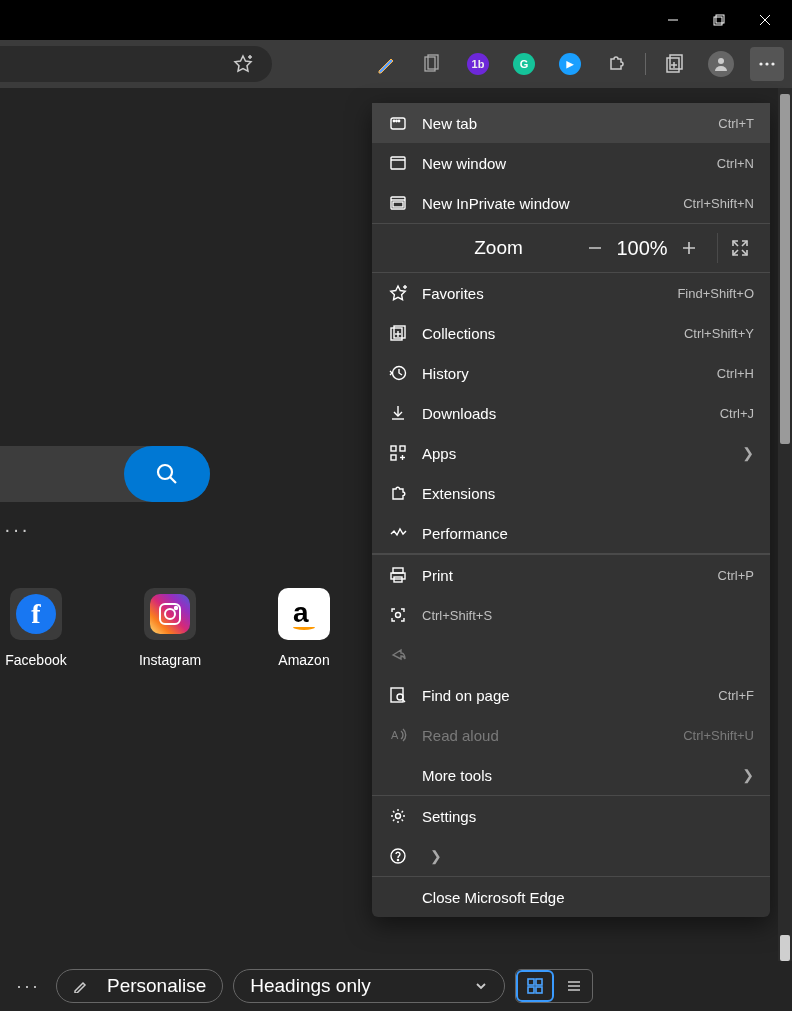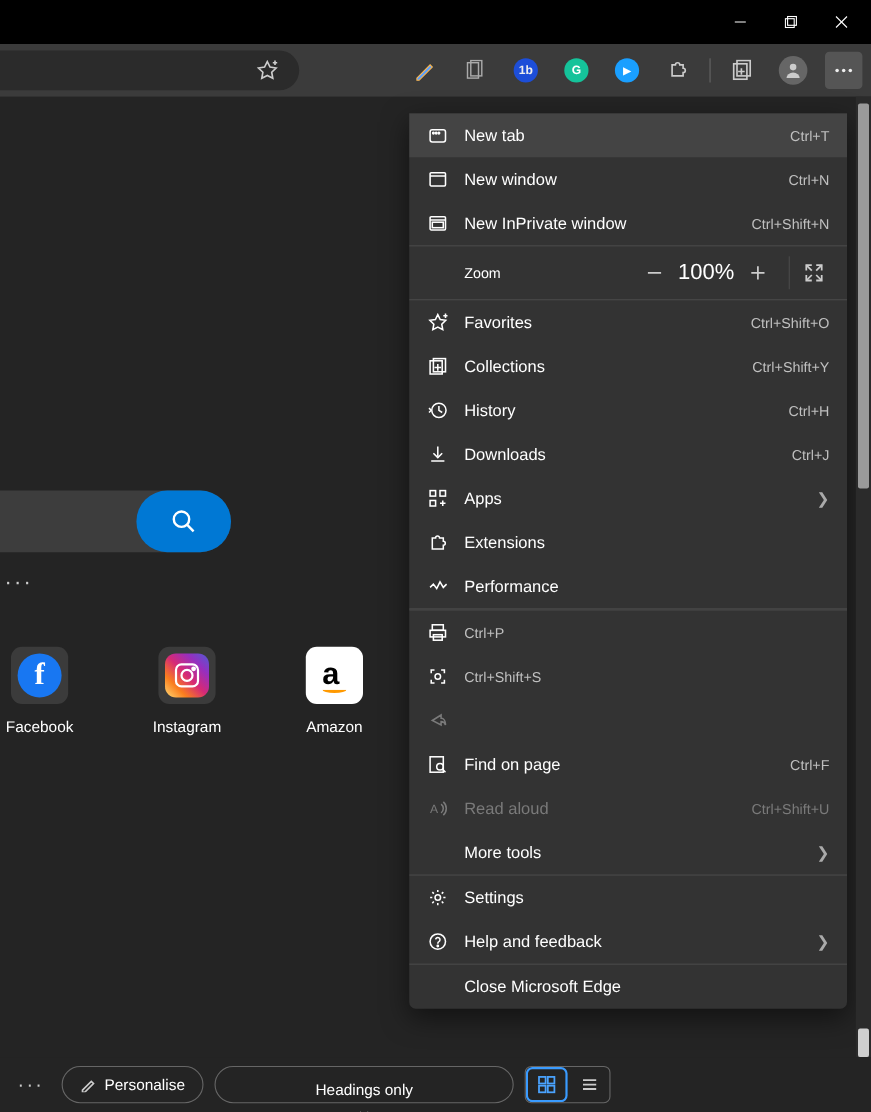--- a/index.html
+++ b/index.html
@@ -210,21 +210,21 @@
   .menu-row .mi-chevron { color: #aaa; font-size: 14px; padding-left:8px; }
   .menu-row.new-tab { background: #444; }
 
   .zoom-row {
     display:flex;
     align-items:center;
     height: 48px;
     padding: 0 16px;
   }
   .zoom-row .mi-icon.blank { width:20px; flex:0 0 20px; margin-right:14px; visibility:hidden; }
-  .zoom-row .mi-label { flex:1; font-size:13px; color:#fff; }
+  .zoom-row .mi-label { flex:1; font-size:19px; color:#fff;text-align:center; }
   .zoom-btn {
     width: 40px;
     display: flex;
     align-items: center;
     justify-content: center;
     color: #ccc;
   }
   .zoom-val {
     width: 54px;
     text-align: center;
@@ -254,30 +254,30 @@
   }
   .bottombar .hellip-b {
     color: #ccc;
     font-size: 18px;
     letter-spacing: 2px;
     padding: 0 6px;
   }
   .pill {
     display: flex;
     align-items: center;
-    gap: 8px;
+    gap: 20px;
     height: 34px;
     border: 1px solid #666;
     border-radius: 17px;
-    padding: 12px 16px;
-    font-size: 14px;
+    padding: 0 16px;
+    font-size: 19px;
     color: #fff;
   }
   .pill .pi-icon { display:flex; align-items:center; color:#ccc; }
-  .pill.wide { width: 272px; justify-content: space-between; flex-direction: column; }
+  .pill.wide { width: 272px; justify-content: space-between; }
   .layout-toggle {
     display:flex; border:1px solid #666; border-radius:6px; overflow:hidden;
     height:34px;
   }
   .layout-toggle .lt {
     width:38px; display:flex; align-items:center; justify-content:center;
   }
   .layout-toggle .lt.active { border:2px solid #3a9bff; border-radius:6px; }
 
   
@@ -347,21 +347,21 @@
           <path d="M3 17 L15 5 L17 7 L5 19 L3 19 Z" fill="#5aa0ff" stroke="#ffb84d"></path>
         </svg>
     </div>
     <div class="tb-icon">
       <svg width="20" height="20" fill="none" stroke="#aaa" stroke-width="1.3">
           <rect x="3" y="3" width="10" height="14"></rect>
           <rect x="6" y="1" width="10" height="14"></rect>
         </svg>
     </div>
     <div class="tb-icon">
-      <div class="circle-icon" style="background:#1d4ed8;color:#eee">1b</div>
+      <div class="circle-icon" style="background:#6d28d9;color:#eee">1b</div>
     </div>
     <div class="tb-icon">
       <div class="circle-icon" style="background:#15c39a;color:#fff">G</div>
     </div>
     <div class="tb-icon">
       <div class="circle-icon" style="background:#1a9fff;color:#fff;font-size:9px">▶</div>
     </div>
     <div class="tb-icon">
       <svg width="20" height="20" fill="none" stroke="#ccc" stroke-width="1.5">
           <path d="M5 5 h3 a2 2 0 1 1 4 0 h3 v3 a2 2 0 1 1 0 4 v3 h-10z"></path>
@@ -499,21 +499,21 @@
     <div class="menu-sep"></div>
     <div class="menu-row">
       <div class="mi-icon">
         <svg width="18" height="18" fill="none" stroke="#fff" stroke-width="1.4">
           <path d="M9 2 l2.2 4.5 5 .7 -3.6 3.5 .9 5 -4.5 -2.4 -4.5 2.4 .9 -5 -3.6 -3.5 5 -.7z"></path>
           <line x1="14" y1="3" x2="18" y2="3"></line>
           <line x1="16" y1="1" x2="16" y2="5"></line>
         </svg>
       </div>
       <div class="mi-label">Favorites</div>
-      <div class="mi-short">Ctrl+Shift+O</div>
+      <div class="mi-short">Find+Shift+O</div>
     </div>
     <div class="menu-row">
       <div class="mi-icon">
         <svg width="18" height="18" fill="none" stroke="#fff" stroke-width="1.4">
           <rect x="2" y="4" width="11" height="12"></rect>
           <rect x="5" y="2" width="11" height="12"></rect>
           <line x1="9" y1="7" x2="9" y2="13"></line>
           <line x1="6" y1="10" x2="12" y2="10"></line>
         </svg>
       </div>
@@ -574,20 +574,21 @@
     <div class="menu-sep"></div>
     <div class="menu-sep"></div>
     <div class="menu-row">
       <div class="mi-icon">
         <svg width="18" height="18" fill="none" stroke="#fff" stroke-width="1.4">
           <rect x="4" y="2" width="10" height="5"></rect>
           <rect x="2" y="7" width="14" height="6"></rect>
           <rect x="5" y="11" width="8" height="5"></rect>
         </svg>
       </div>
+      <div class="mi-label">Print</div>
       <div class="mi-short">Ctrl+P</div>
     </div>
     <div class="menu-row">
       <div class="mi-icon">
         <svg width="18" height="18" fill="none" stroke="#fff" stroke-width="1.4">
           <path d="M3 6 V3 H6 M12 3 H15 V6 M15 12 V15 H12 M6 15 H3 V12"></path>
           <circle cx="9" cy="9" r="2.5"></circle>
         </svg>
       </div>
       <div class="mi-short">Ctrl+Shift+S</div>
@@ -637,21 +638,20 @@
       <div class="mi-label">Settings</div>
     </div>
     <div class="menu-row">
       <div class="mi-icon">
         <svg width="18" height="18" fill="none" stroke="#fff" stroke-width="1.4">
           <circle cx="9" cy="9" r="7"></circle>
           <path d="M7 7 a2 2 0 1 1 3 2 c-1 .5 -1 1 -1 2"></path>
           <circle cx="9" cy="13" r=".6" fill="#fff"></circle>
         </svg>
       </div>
-      <div class="mi-label">Help and feedback</div>
       <div class="mi-chevron">❯</div>
     </div>
     <div class="menu-sep"></div>
     <div class="menu-row">
       <div class="mi-icon blank"></div>
       <div class="mi-label">Close Microsoft Edge</div>
     </div>
   </div>
 
 <div class="scrollbar">

